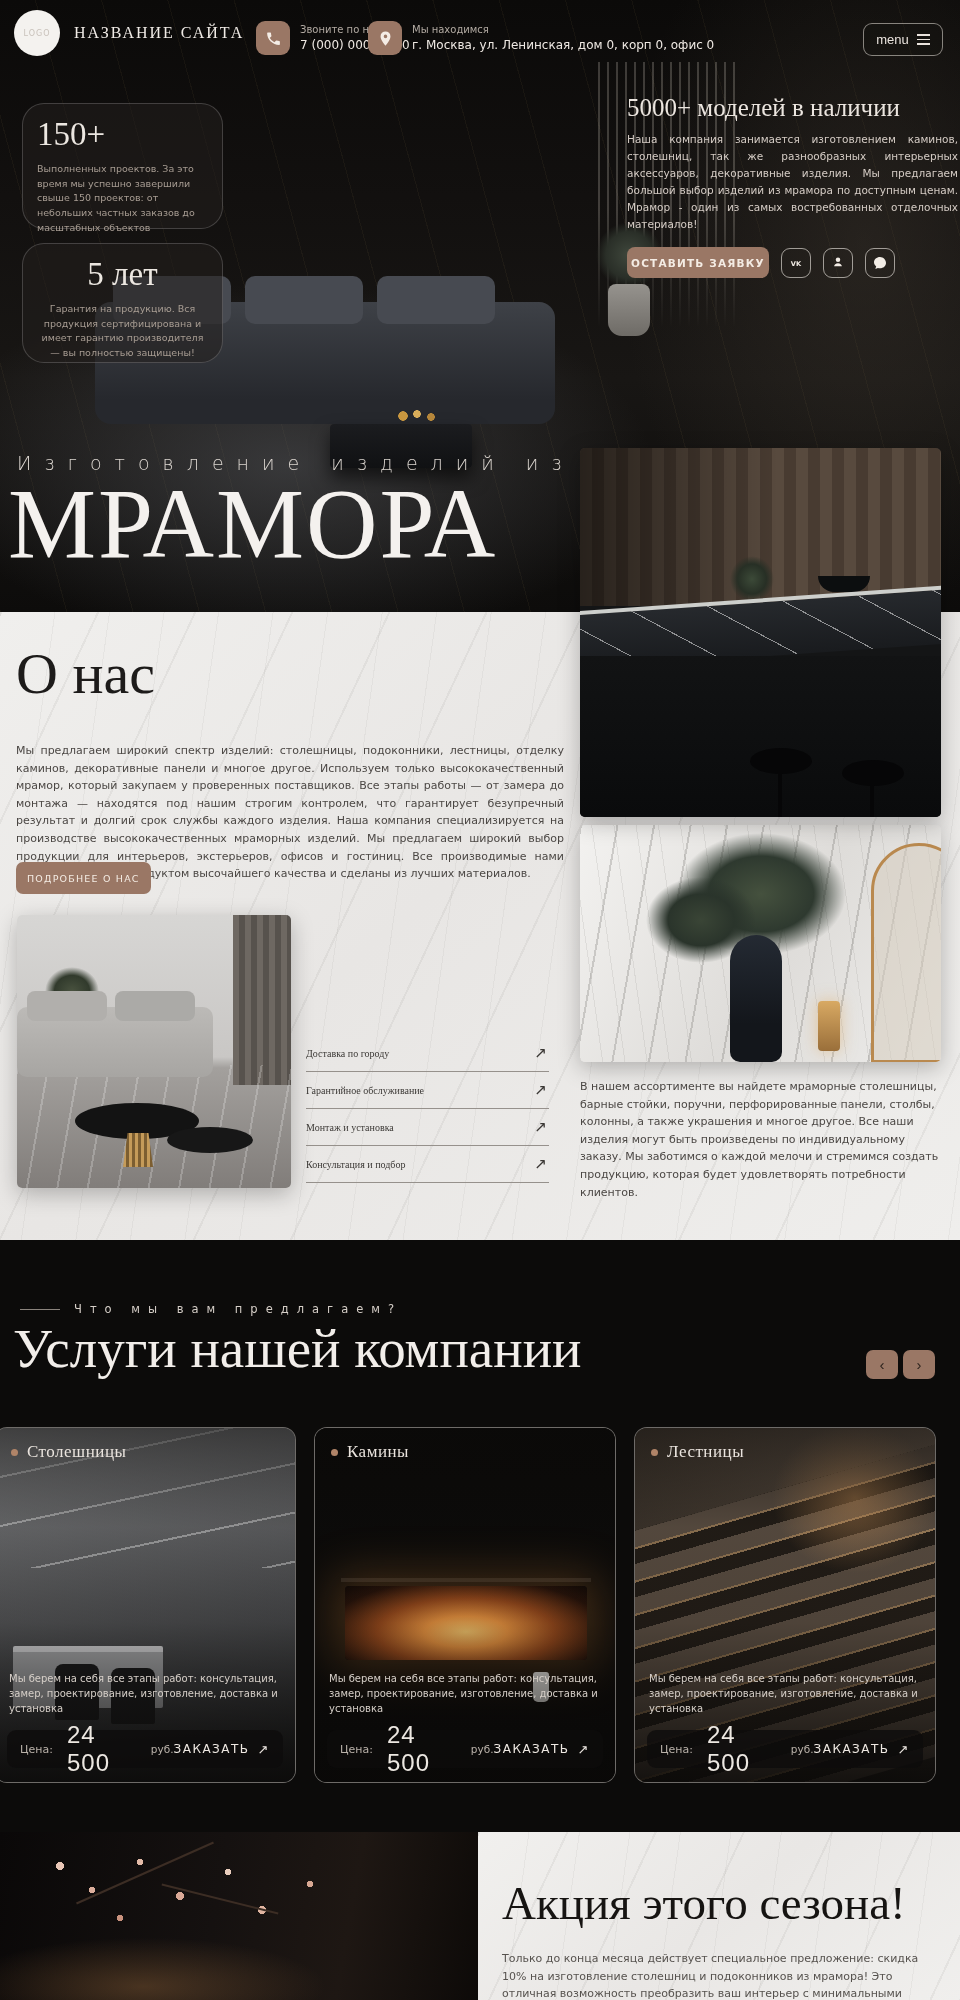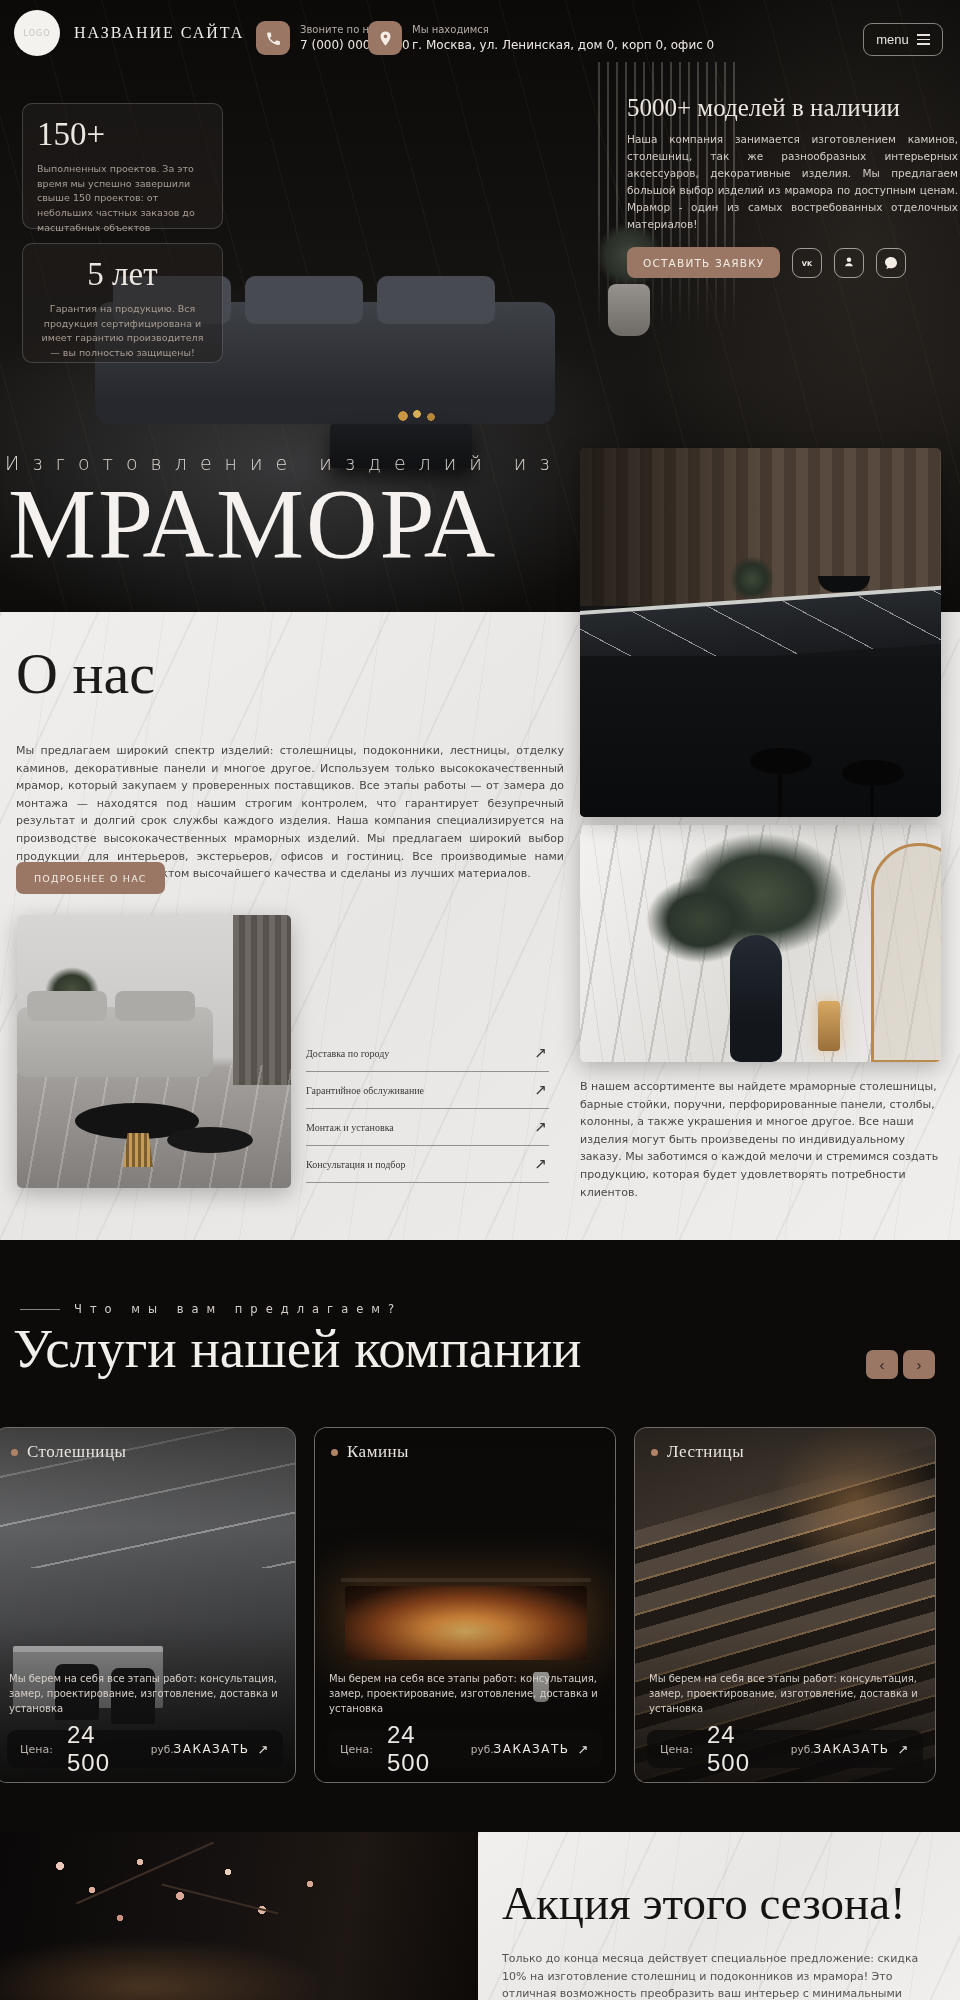--- a/index.html
+++ b/index.html
@@ -35,36 +35,36 @@
   .contact { position:absolute; top:21px; display:flex; align-items:center; gap:10px; }
   .contact .ic { width:34px; height:34px; border-radius:9px; background:#9a7765; display:flex; align-items:center; justify-content:center; flex:0 0 auto; }
   .contact .ic svg { width:17px; height:17px; fill:#f4ece5; }
   .contact .lab { font-size:10px; color:#b3aba3; margin-bottom:3px; }
   .contact .val { font-size:12px; color:#efe9e3; }
   .menu-btn { position:absolute; left:863px; top:23px; width:80px; height:33px; border:1px solid rgba(232,226,219,.55); border-radius:9px; display:flex; align-items:center; justify-content:center; gap:8px; color:#e9e3dd; font-size:13px; background:rgba(20,18,16,.25); cursor:pointer; }
   .burger { display:flex; flex-direction:column; gap:3px; }
   .burger i { display:block; width:13px; height:1.5px; background:#e9e3dd; }
 
   
-  .stat-card { position:absolute; left:22px; width:201px; border:1px solid rgba(255,255,255,.18); background:rgba(34,31,29,.55); border-radius:10px; padding:12px 14px; }
+  .stat-card { position:absolute; left:22px; width:201px; border:1px solid rgba(255,255,255,.18); background:rgba(34,31,29,.55); border-radius:22px; padding:12px 14px; }
   .stat-card.c1 { top:103px; height:126px; }
   .stat-card.c2 { top:243px; height:120px;text-align:center; }
   .stat-value { font-size:33px; color:#ece7e1; margin-bottom:9px; }
   .stat-text { font-size:9.5px; line-height:1.55; color:#a89d93; }
 
   
   .offer { position:absolute; left:627px; top:94px; width:331px; }
   .offer-title { font-size:25px; color:#ebe5df; margin-bottom:9px; }
   .offer-text { font-size:10.5px; line-height:1.62; color:#d5ccc5; text-align:justify; }
   .offer-row { display:flex; align-items:center; gap:12px; margin-top:14px; }
-  .cta-btn { background:#9a7765; color:#f4ece4; border:none; border-radius:8px; height:31px; padding:0 16px; font-size:10.5px; letter-spacing:1.2px; font-family:inherit; cursor:pointer; }
+  .cta-btn { background:#9a7765; color:#f4ece4; border:none; border-radius:8px; height:31px; padding:0 4px; font-size:10.5px; letter-spacing:1.2px; font-family:inherit; cursor:pointer;font-weight:bold; }
   .soc-btn { width:30px; height:30px; border:1px solid rgba(245,240,233,.6); border-radius:9px; background:transparent; display:flex; align-items:center; justify-content:center; cursor:pointer; }
   .soc-btn svg { width:16px; height:16px; fill:#f2ece5; }
 
-  .hero-sub { position:absolute; left:5px; top:452px; font-size:19px; letter-spacing:13px; color:#dcd6d0; font-weight:300; white-space:nowrap; }
+  .hero-sub { position:absolute; left:17px; top:452px; font-size:19px; letter-spacing:13px; color:#dcd6d0; font-weight:300; white-space:nowrap; }
   .hero-big { position:absolute; left:8px; top:474px; font-size:99px; line-height:1; color:#f4f1ee; letter-spacing:2px; white-space:nowrap; }
 
   
   .photo { position:absolute; border-radius:5px; overflow:hidden; box-shadow:0 6px 22px rgba(0,0,0,.25); }
   .kitchen-photo { left:580px; top:448px; width:361px; height:369px; z-index:6; background:#141516; }
   .kp-cabinets { position:absolute; inset:0 0 auto 0; height:158px;
     background:linear-gradient(90deg, rgba(0,0,0,.55), transparent 55%), repeating-linear-gradient(90deg,#584a3e 0 12px,#483b31 12px 24px); }
   .kp-bowl { position:absolute; left:238px; top:128px; width:52px; height:16px; background:#0c0e0f; border-radius:0 0 26px 26px; }
   .kp-herb { position:absolute; left:150px; top:108px; width:44px; height:46px; background:radial-gradient(closest-side,#3c4a38,#27痣 60%,transparent); background:radial-gradient(closest-side,#3c4a38,#272f25 65%,transparent); border-radius:50%; }
   .kp-counter { position:absolute; left:-12px; top:150px; width:400px; height:58px; transform:rotate(-4deg);
@@ -97,21 +97,21 @@
   .lr-plant { position:absolute; left:28px; top:52px; width:54px; height:48px; background:radial-gradient(closest-side,#49523f,#313a2c 65%,transparent); border-radius:50%; }
 
   
   .about { position:absolute; left:0; top:612px; width:960px; height:628px;
     background:
       repeating-linear-gradient(115deg, rgba(158,156,152,.14) 0 2px, transparent 2px 88px),
       repeating-linear-gradient(98deg, rgba(148,146,142,.10) 0 1px, transparent 1px 54px),
       linear-gradient(140deg,#f0efed 0%,#e8e6e4 45%,#efeeec 100%); }
   .about-title { position:absolute; left:16px; top:28px; font-size:58px; color:#1d1b1a; }
   .about-text { position:absolute; left:16px; top:130px; width:548px; font-size:11px; line-height:1.6; color:#4b4744; text-align:justify; }
-  .about-cta { position:absolute; left:16px; top:250px; height:32px; padding:0 18px; background:#9a7765; color:#f4ece4; border:none; border-radius:7px; font-size:9.5px; letter-spacing:1.2px; font-family:inherit; cursor:pointer; }
+  .about-cta { position:absolute; left:16px; top:250px; height:32px; padding:0 11px; background:#9a7765; color:#f4ece4; border:none; border-radius:7px; font-size:9.5px; letter-spacing:1.2px; font-family:inherit; cursor:pointer; }
   .svc-list { position:absolute; left:306px; top:423px; width:243px; }
   .svc-row { display:flex; align-items:center; justify-content:space-between; border-bottom:1px solid #96918c; padding:9px 2px 9px 0; cursor:pointer; }
   .svc-row .lab { font-family:"Liberation Serif","DejaVu Serif",serif; font-size:10px; color:#3b3835; }
   .svc-row .arr { font-size:15px; color:#3b3835; }
   .assort-text { position:absolute; left:580px; top:466px; width:364px; font-size:11px; line-height:1.6; color:#4b4744; }
 
   
   .services { position:absolute; left:0; top:1240px; width:820px; height:592px; background:#0c0b0a; }
   .tagline-row { position:absolute; left:20px; top:62px; display:flex; align-items:center; gap:14px; }
   .tagline-line { width:40px; height:1px; background:#8a837c; }

